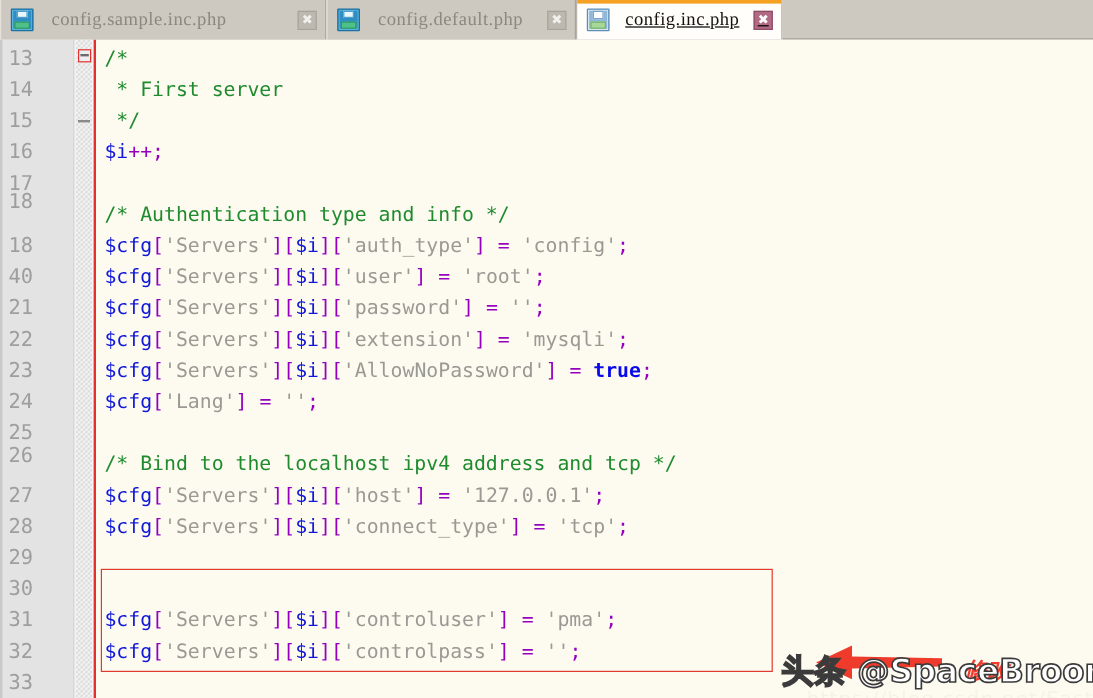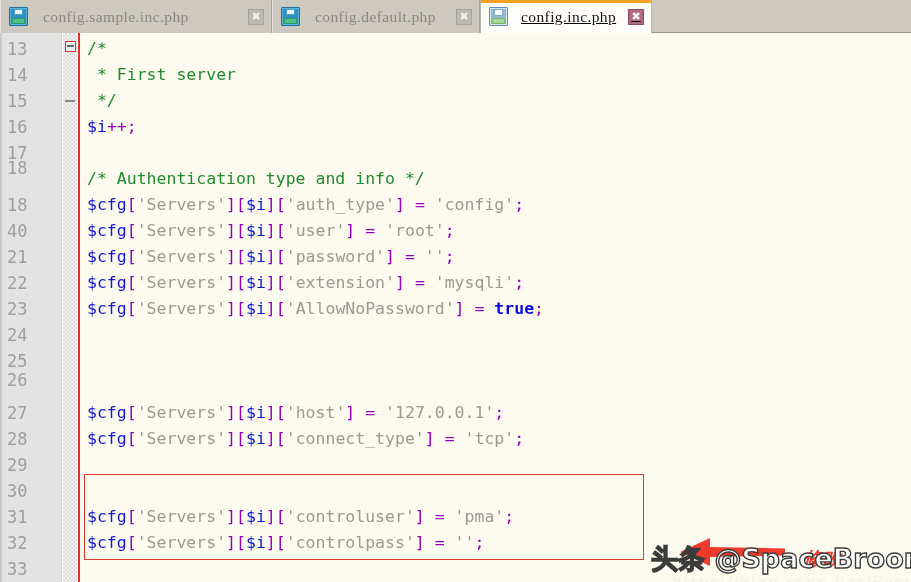--- a/index.html
+++ b/index.html
@@ -351,21 +351,23 @@
         <div class="codeline" style="top: 29px;"><span class="t-com"> * First server</span></div>
         <div class="codeline" style="top: 55px;"><span class="t-com"> */</span></div>
         <div class="codeline" style="top: 81px;"><span class="t-var">$i</span><span class="t-op">++;</span></div>
         <div class="codeline" style="top: 107px;">&nbsp;</div>
         <div class="codeline" style="top: 133px;"><span class="t-com">/* Authentication type and info */</span></div>
         <div class="codeline" style="top: 159px;"><span class="t-var">$cfg</span><span class="t-op">[</span><span class="t-str">'Servers'</span><span class="t-op">][</span><span class="t-var">$i</span><span class="t-op">][</span><span class="t-str">'auth_type'</span><span class="t-op">]</span><span class="t-pl"> </span><span class="t-op">=</span><span class="t-pl"> </span><span class="t-str">'config'</span><span class="t-op">;</span></div>
         <div class="codeline" style="top: 185px;"><span class="t-var">$cfg</span><span class="t-op">[</span><span class="t-str">'Servers'</span><span class="t-op">][</span><span class="t-var">$i</span><span class="t-op">][</span><span class="t-str">'user'</span><span class="t-op">]</span><span class="t-pl"> </span><span class="t-op">=</span><span class="t-pl"> </span><span class="t-str">'root'</span><span class="t-op">;</span></div>
         <div class="codeline" style="top: 211px;"><span class="t-var">$cfg</span><span class="t-op">[</span><span class="t-str">'Servers'</span><span class="t-op">][</span><span class="t-var">$i</span><span class="t-op">][</span><span class="t-str">'password'</span><span class="t-op">]</span><span class="t-pl"> </span><span class="t-op">=</span><span class="t-pl"> </span><span class="t-str">''</span><span class="t-op">;</span></div>
         <div class="codeline" style="top: 237px;"><span class="t-var">$cfg</span><span class="t-op">[</span><span class="t-str">'Servers'</span><span class="t-op">][</span><span class="t-var">$i</span><span class="t-op">][</span><span class="t-str">'extension'</span><span class="t-op">]</span><span class="t-pl"> </span><span class="t-op">=</span><span class="t-pl"> </span><span class="t-str">'mysqli'</span><span class="t-op">;</span></div>
         <div class="codeline" style="top: 263px;"><span class="t-var">$cfg</span><span class="t-op">[</span><span class="t-str">'Servers'</span><span class="t-op">][</span><span class="t-var">$i</span><span class="t-op">][</span><span class="t-str">'AllowNoPassword'</span><span class="t-op">]</span><span class="t-pl"> </span><span class="t-op">=</span><span class="t-pl"> </span><span class="t-kw">true</span><span class="t-op">;</span></div>
+        <div class="codeline" style="top: 289px;"><span class="t-var">$cfg</span><span class="t-op">[</span><span class="t-str">'Lang'</span><span class="t-op">]</span><span class="t-pl"> </span><span class="t-op">=</span><span class="t-pl"> </span><span class="t-str">''</span><span class="t-op">;</span></div>
         <div class="codeline" style="top: 315px;">&nbsp;</div>
+        <div class="codeline" style="top: 341px;"><span class="t-com">/* Bind to the localhost ipv4 address and tcp */</span></div>
         <div class="codeline" style="top: 367px;"><span class="t-var">$cfg</span><span class="t-op">[</span><span class="t-str">'Servers'</span><span class="t-op">][</span><span class="t-var">$i</span><span class="t-op">][</span><span class="t-str">'host'</span><span class="t-op">]</span><span class="t-pl"> </span><span class="t-op">=</span><span class="t-pl"> </span><span class="t-str">'127.0.0.1'</span><span class="t-op">;</span></div>
         <div class="codeline" style="top: 393px;"><span class="t-var">$cfg</span><span class="t-op">[</span><span class="t-str">'Servers'</span><span class="t-op">][</span><span class="t-var">$i</span><span class="t-op">][</span><span class="t-str">'connect_type'</span><span class="t-op">]</span><span class="t-pl"> </span><span class="t-op">=</span><span class="t-pl"> </span><span class="t-str">'tcp'</span><span class="t-op">;</span></div>
         <div class="codeline" style="top: 419px;">&nbsp;</div>
         <div class="codeline" style="top: 471px;"><span class="t-var">$cfg</span><span class="t-op">[</span><span class="t-str">'Servers'</span><span class="t-op">][</span><span class="t-var">$i</span><span class="t-op">][</span><span class="t-str">'controluser'</span><span class="t-op">]</span><span class="t-pl"> </span><span class="t-op">=</span><span class="t-pl"> </span><span class="t-str">'pma'</span><span class="t-op">;</span></div>
         <div class="codeline" style="top: 497px;"><span class="t-var">$cfg</span><span class="t-op">[</span><span class="t-str">'Servers'</span><span class="t-op">][</span><span class="t-var">$i</span><span class="t-op">][</span><span class="t-str">'controlpass'</span><span class="t-op">]</span><span class="t-pl"> </span><span class="t-op">=</span><span class="t-pl"> </span><span class="t-str">''</span><span class="t-op">;</span></div>
         <div class="codeline" style="top: 523px;">&nbsp;</div>
       </div>
 
     <div class="annot-box" id="annotbox" style="left: 84px; top: 441px; width: 560px; height: 86px; border-color: rgb(224, 58, 46);"></div>
 

